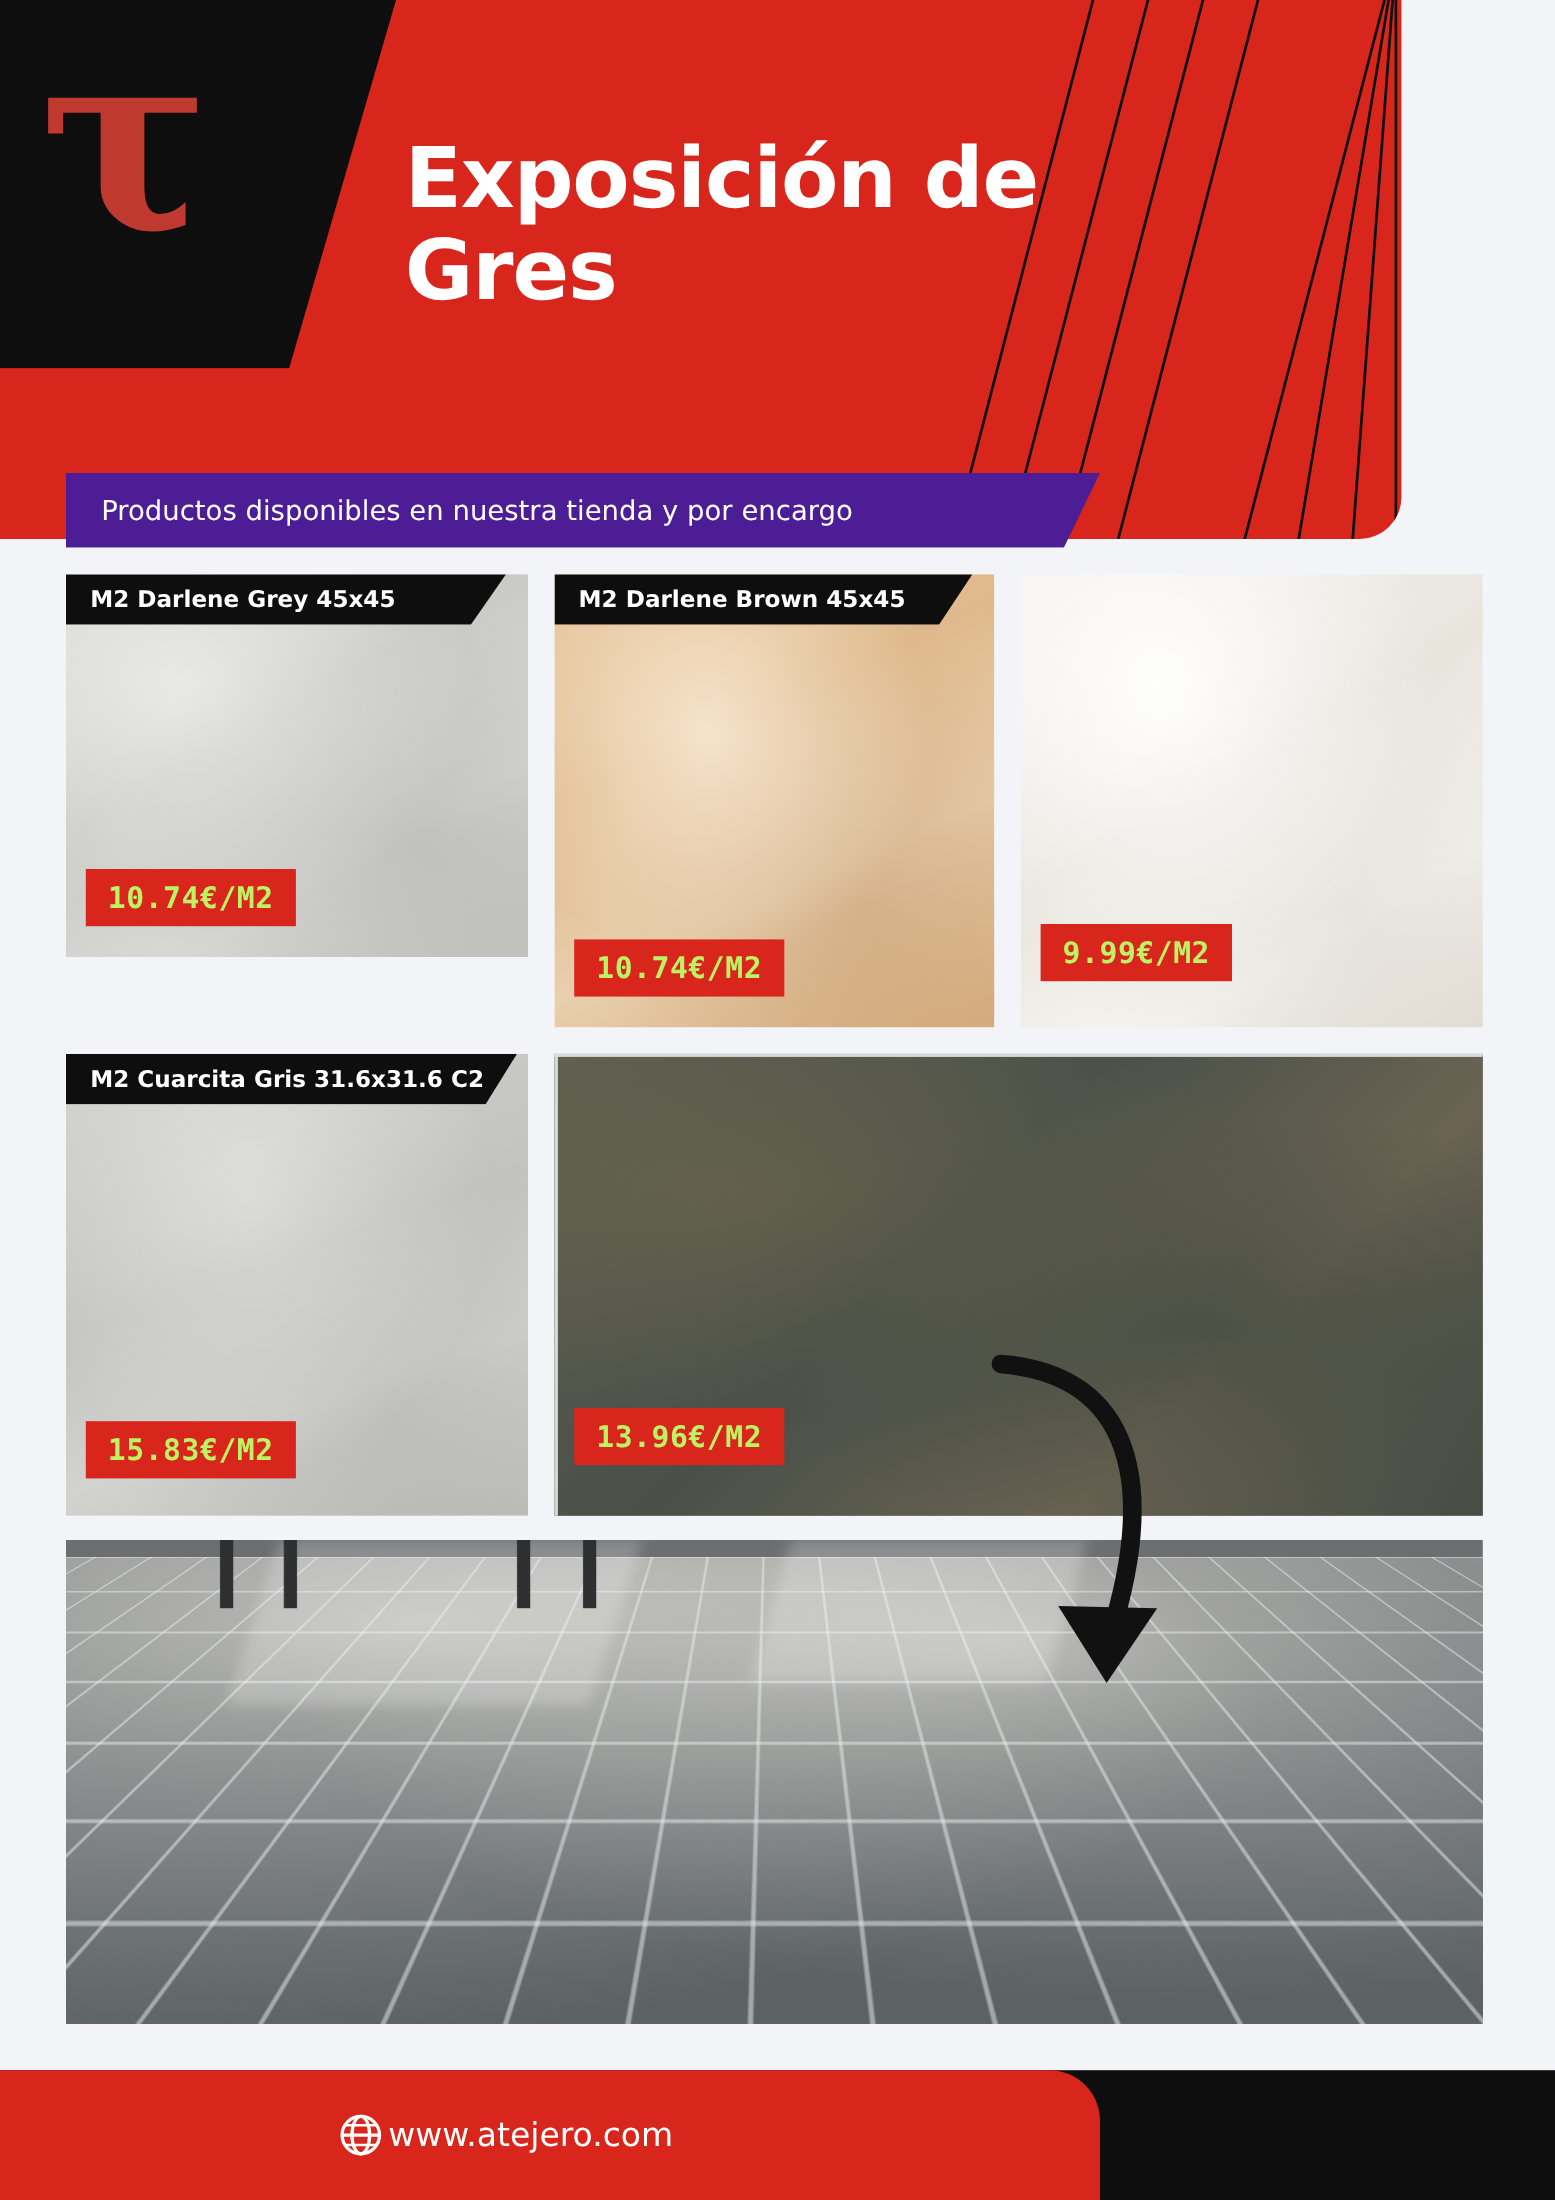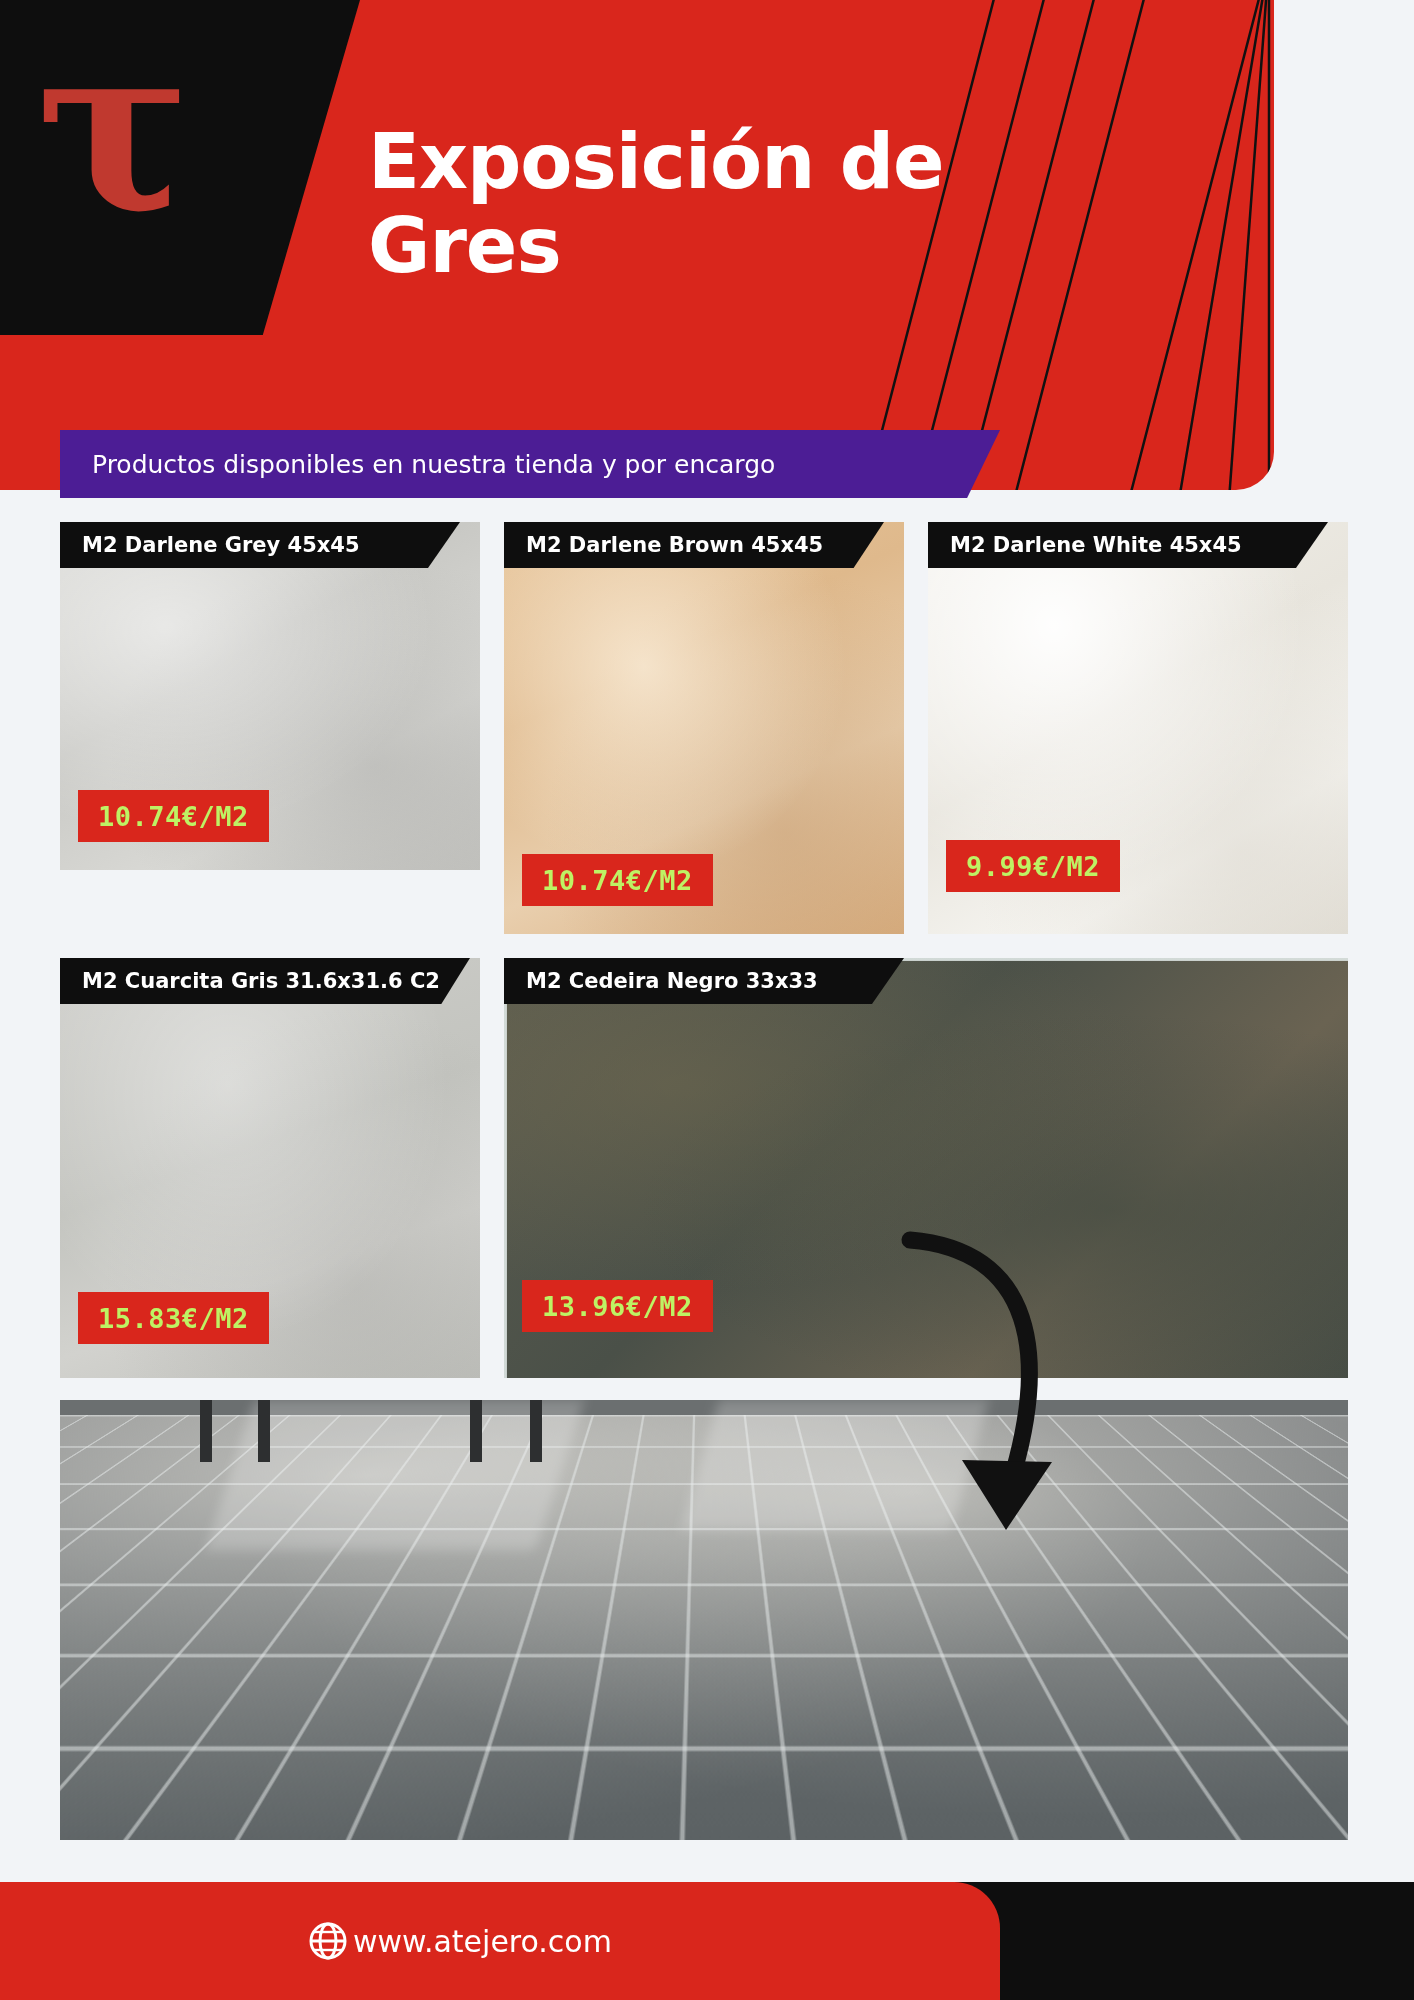--- a/index.html
+++ b/index.html
@@ -283,43 +283,37 @@
     <div class="label">
       <span>M2 Darlene Brown 45x45</span>
     </div>
     <div class="price">
       <span>10.74€/M2</span>
     </div>
   </div>
 
   <div class="card" id="card-2">
     <div class="photo tex-white"></div>
-    <div class="label">
-      <span>M2 Darlene White 45x45</span>
-    </div>
     <div class="price">
       <span>9.99€/M2</span>
     </div>
   </div>
 
   <div class="card" id="card-3">
     <div class="photo tex-cuarcita"></div>
     <div class="label">
       <span>M2 Cuarcita Gris 31.6x31.6 C2</span>
     </div>
     <div class="price">
       <span>15.83€/M2</span>
     </div>
   </div>
 
   <div class="card" id="card-4">
     <div class="photo tex-mosaic"></div>
-    <div class="label">
-      <span>M2 Cedeira Negro  33x33</span>
-    </div>
     <div class="price">
       <span>13.96€/M2</span>
     </div>
   </div>
 
   <div class="floor">
     <div class="floor-persp"></div>
     <div class="floor-shadow-a"></div>
     <div class="floor-shadow-b"></div>
     <div class="floor-legs">

